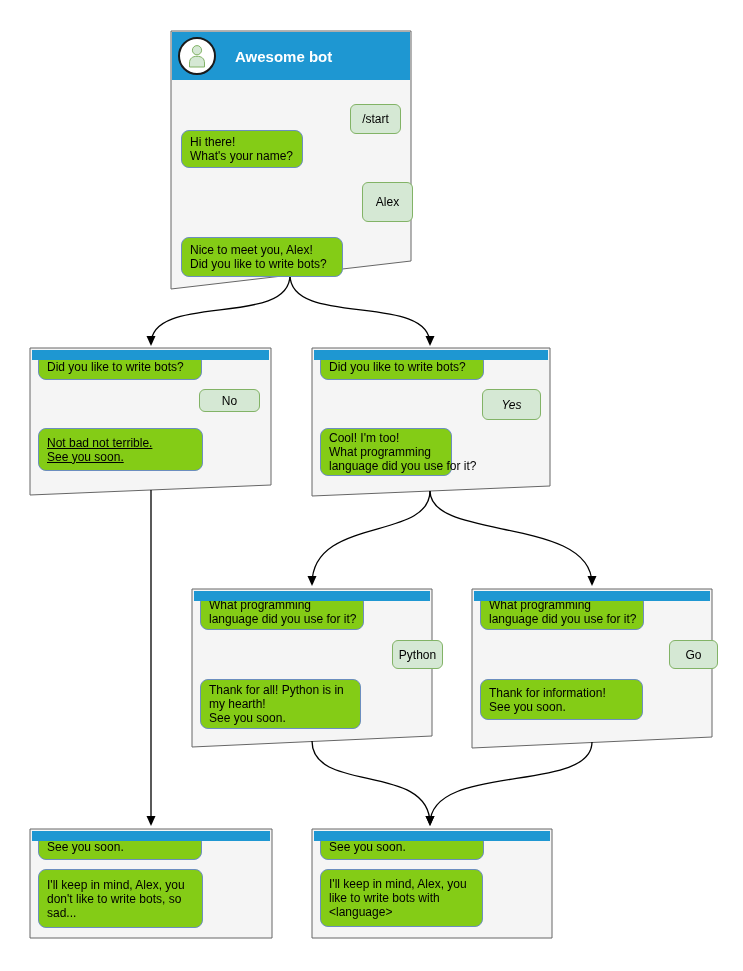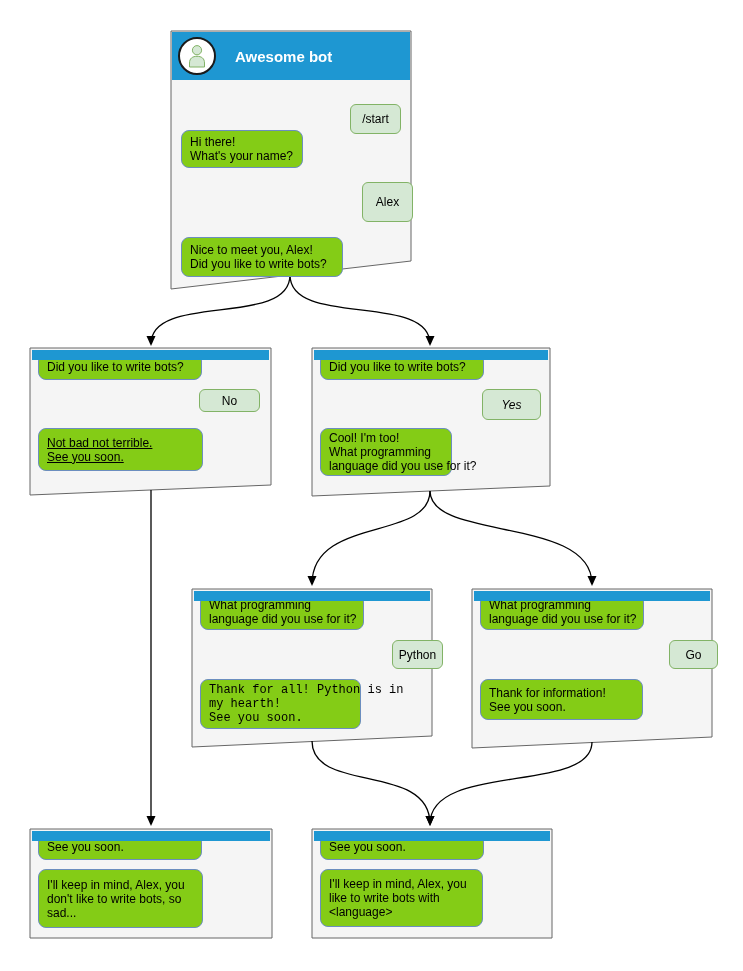--- a/index.html
+++ b/index.html
@@ -94,21 +94,21 @@
 
   <div class="bubble bot" style="left:320px; top:353px; width:164px; height:27px;">Did you like to write bots?</div>
   <div class="bubble user" style="left:482px; top:389px; width:59px;  height:31px;font-style:italic;">Yes</div>
   <div class="bubble bot" style="left:320px; top:428px; width:132px; height:48px;">Cool! I'm too!
 What programming
 language did you use for it?</div>
 
   <div class="bubble bot" style="left:200px; top:594px; width:164px; height:36px;">What programming
 language did you use for it?</div>
   <div class="bubble user" style="left:372px; top:640px; width:51px;  height:29px;margin-left:20px;">Python</div>
-  <div class="bubble bot" style="left:200px; top:679px; width:161px; height:50px;font-family:Liberation Mono, monospace;">Thank for all! Python is in
+  <div class="bubble bot" style="left:200px; top:679px; width:161px; height:50px;">Thank for all! Python is in
 my hearth!
 See you soon.</div>
 
   <div class="bubble bot" style="left:480px; top:594px; width:164px; height:36px;">What programming
 language did you use for it?</div>
   <div class="bubble user" style="left:653px; top:640px; width:49px;  height:29px;margin-left:16px;">Go</div>
   <div class="bubble bot" style="left:480px; top:679px; width:163px; height:41px;border-radius:8px;">Thank for information!
 See you soon.</div>
 
   <div class="bubble bot" style="left:38px;  top:834px; width:164px; height:26px;">See you soon.</div>

